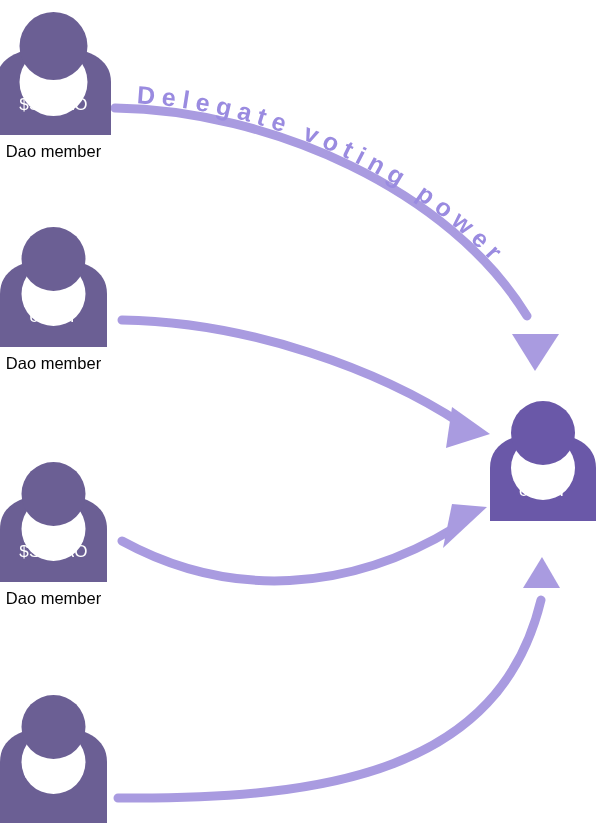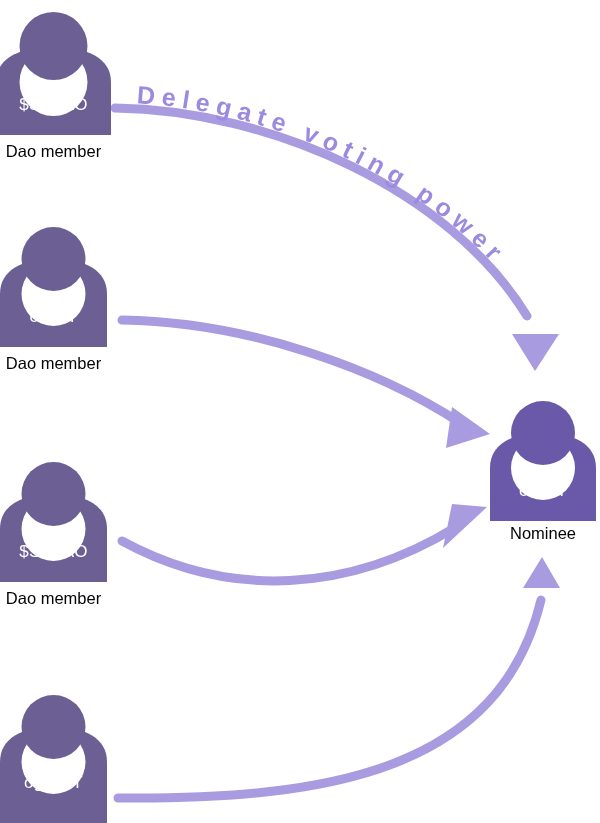--- a/index.html
+++ b/index.html
@@ -154,29 +154,28 @@
     <div class="avatar-caption" style="top:132px;">Dao member</div>
   </div>
 
   <div class="avatar" style="left:0px; top:690px; width:107px; height:133px;">
     <div class="avatar-figure">
       <svg class="avatar-svg" viewBox="0 0 107 133" preserveAspectRatio="none">
         <path d="M0,133 L0,72 C0,48 22,37 53.5,37 C85,37 107,48 107,72 L107,133 Z" fill="#6B5F94"></path>
         <circle cx="53.5" cy="72" r="32" fill="#ffffff"></circle>
         <circle cx="53.5" cy="37" r="32" fill="#6B5F94"></circle>
       </svg>
-      <div class="avatar-token" style="top:83px;">og-NFT</div>
+      <div class="avatar-token" style="top:74px;">og-NFT</div>
     </div>
   </div>
 
   <div class="avatar" style="left:490px; top:396px; width:106px; height:125px;">
     <div class="avatar-figure">
       <svg class="avatar-svg" viewBox="0 0 106 125" preserveAspectRatio="none">
         <path d="M0,125 L0,72 C0,48 22,37 53,37 C84,37 106,48 106,72 L106,125 Z" fill="#6A58A8"></path>
         <circle cx="53" cy="72" r="32" fill="#ffffff"></circle>
         <circle cx="53" cy="37" r="32" fill="#6A58A8"></circle>
       </svg>
       <div class="avatar-token" style="top:85px;">c-NFT</div>
     </div>
-    <div class="avatar-caption" style="top:128px;">Nominee</div>
   </div>
 
 </div>
 
 </body></html>

